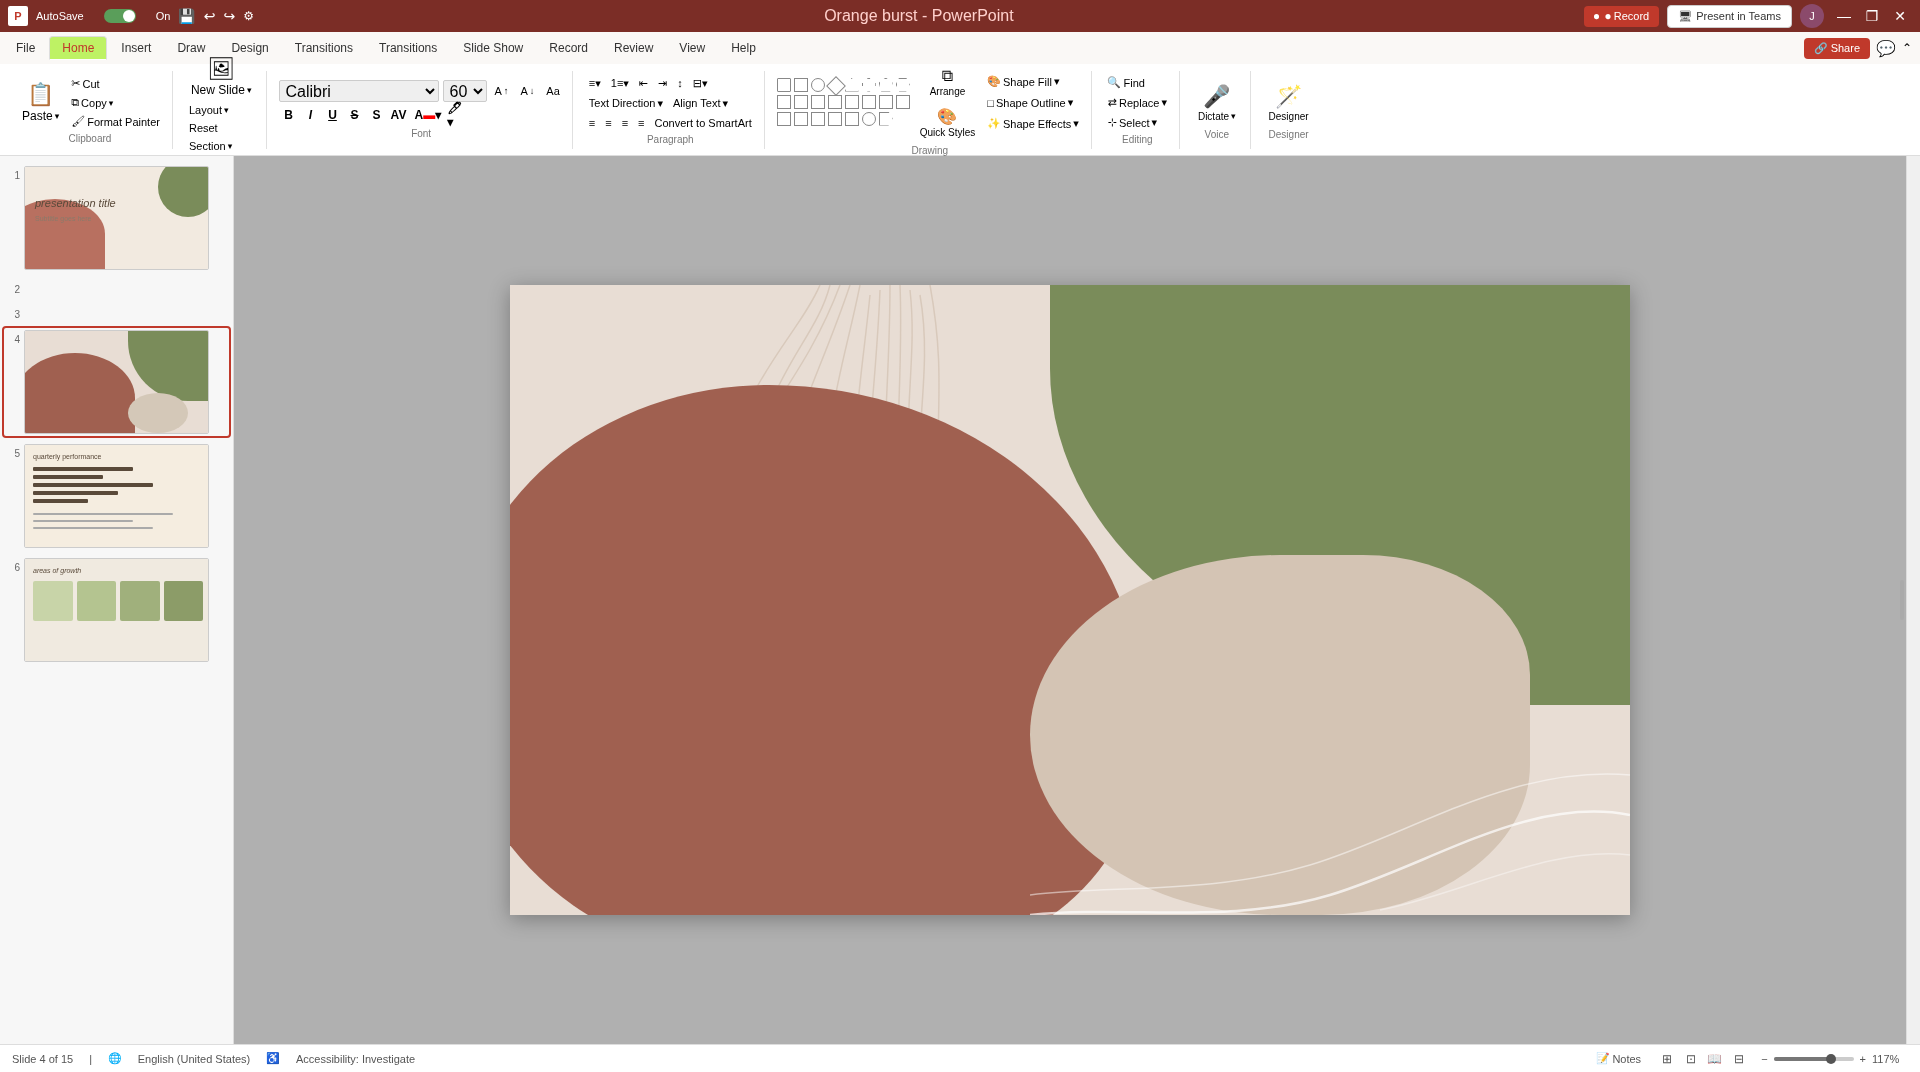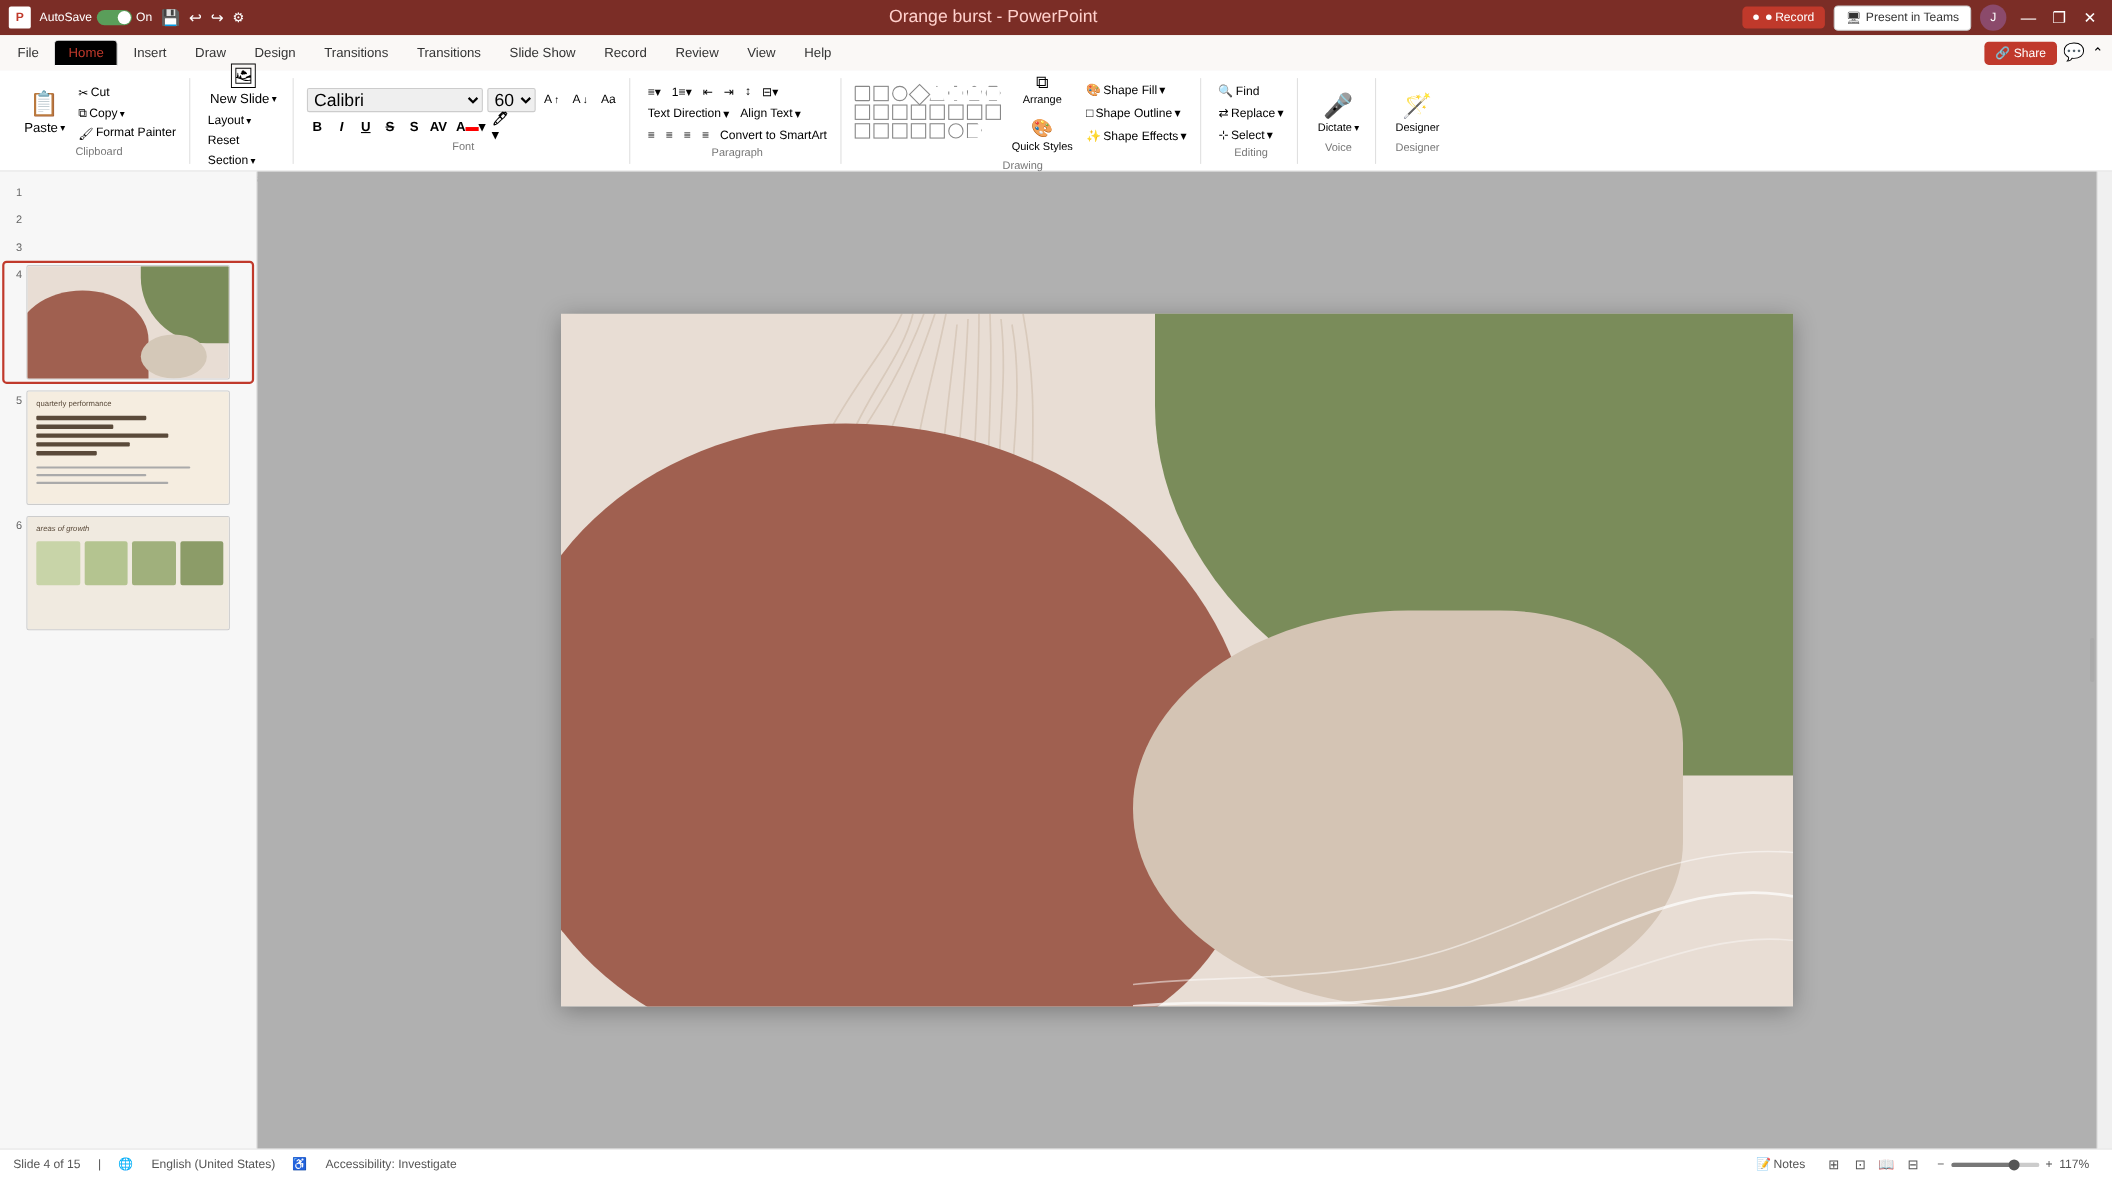--- a/index.html
+++ b/index.html
@@ -10,21 +10,21 @@
       height: 32px;
       background: #7B2D26;
       display: flex;
       align-items: center;
       justify-content: space-between;
       padding: 0 8px;
       color: white;
     }
     .title-bar-left { display: flex; align-items: center; gap: 8px; }
     .title-bar-logo { width: 20px; height: 20px; background: white; border-radius: 2px; display: flex; align-items: center; justify-content: center; color: #C0392B; font-weight: bold; font-size: 11px; }
-    .autosave { display: flex; align-items: center; gap: 4px; font-size: 11px; }
+    .autosave { display: flex; align-items: center; gap: 20px; font-size: 11px; }
     .toggle { background: #5a9e5a; border-radius: 10px; width: 32px; height: 14px; position: relative; display: inline-block; }
     .toggle-dot { width: 12px; height: 12px; background: white; border-radius: 50%; position: absolute; right: 1px; top: 1px; }
     .title-bar-center { font-size: 16px; color: #ffd0cc; }
     .title-bar-right { display: flex; align-items: center; gap: 8px; font-size: 11px; }
     .user-avatar { width: 24px; height: 24px; background: #8B4A6B; border-radius: 50%; display: flex; align-items: center; justify-content: center; font-size: 11px; color: white; }
     .win-controls { display: flex; gap: 4px; }
     .win-btn { width: 24px; height: 16px; display: flex; align-items: center; justify-content: center; cursor: pointer; font-size: 14px; color: white; }
     .ribbon-tabs {
       display: flex;
       height: 32px;
@@ -34,21 +34,21 @@
       background: #FAF8F6;
     }
     .ribbon-tab {
       padding: 4px 12px;
       font-size: 12px;
       cursor: pointer;
       border-radius: 4px 4px 0 0;
       color: #333;
     }
     .ribbon-tab.active {
-      background: #000000;
+      background: #bef264;
       color: #C0392B;
       border: 1px solid #ddd;
       border-bottom: 1px solid white;
     }
     .ribbon-btn-red {
       background: #C0392B;
       color: white;
       border: none;
       padding: 4px 10px;
       border-radius: 4px;
@@ -510,20 +510,27 @@
     <div class="toolbar-section-label">Designer</div>
   </div>
 </div>
 
 <div class="main-layout">
 
   <div class="slide-panel">
 
     <div class="slide-thumb">
       <span class="slide-num">1</span>
+      <div class="slide-preview">
+        <div class="s1-bg"></div>
+        <div class="s1-shape1"></div>
+        <div class="s1-shape2"></div>
+        <div class="s1-title">presentation title</div>
+        <div class="s1-sub">Subtitle goes here</div>
+      </div>
     </div>
 
     <div class="slide-thumb">
       <span class="slide-num">2</span>
     </div>
 
     <div class="slide-thumb">
       <span class="slide-num">3</span>
     </div>
 

